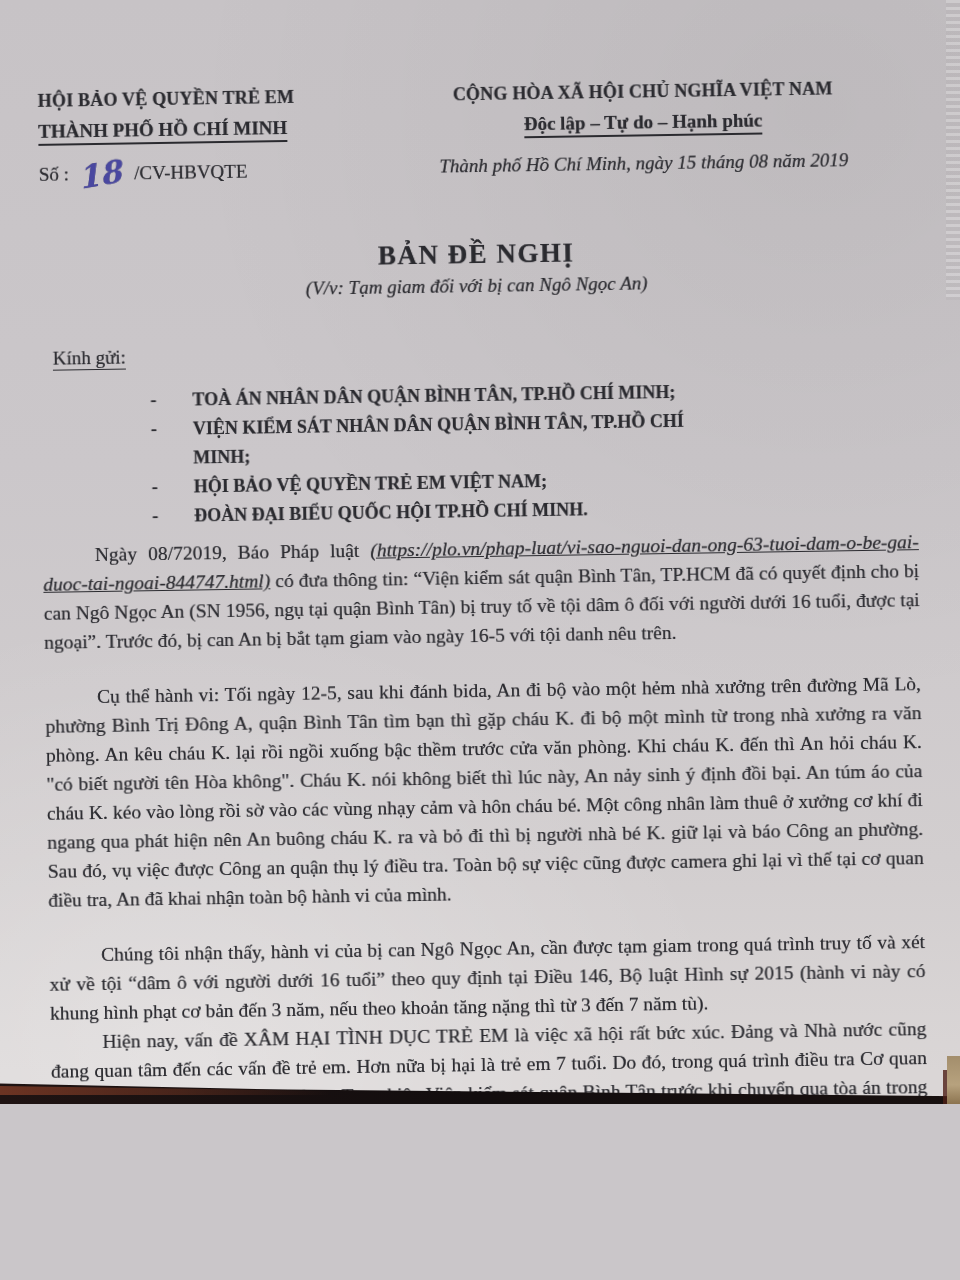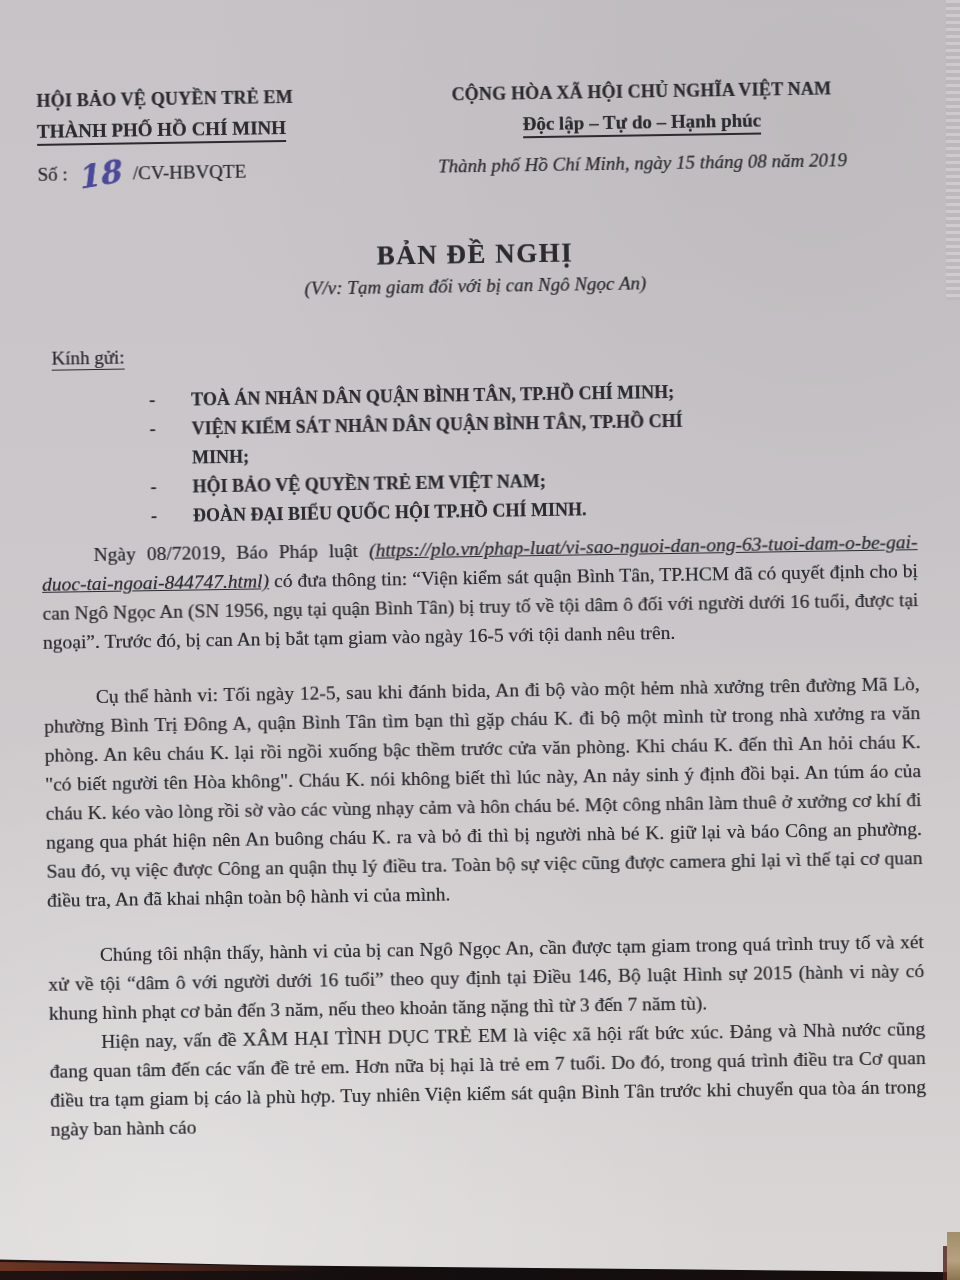--- a/index.html
+++ b/index.html
@@ -3,21 +3,21 @@
 <meta charset="utf-8">
 <title>Scanned document</title>
 <style>
   html,body { margin:0; padding:0; }
   body {
     width:960px; height:1280px; overflow:hidden;
     font-family:"Liberation Serif", serif;
     background:#cac6c9;
   }
   .photo {
-    position:relative; width:960px; height:1280px; overflow:hidden;
+    position:relative; width:960px; height:1104px; overflow:hidden;
     background:
       radial-gradient(130% 90% at 18% 96%, rgba(255,255,255,.28) 0%, rgba(255,255,255,0) 45%),
       radial-gradient(120% 100% at 85% 10%, rgba(0,0,0,.05) 0%, rgba(0,0,0,0) 55%),
       linear-gradient(180deg, #c7c3c6 0%, #cbc7ca 42%, #d2cecf 78%, #dad6d6 97%);
   }
   
   .edge-ripple {
     position:absolute; right:0; top:0; width:14px; height:300px; opacity:.45;
     background:repeating-linear-gradient(178deg, rgba(255,255,255,.5) 0 3px, rgba(168,163,166,.4) 3px 7px);
   }

